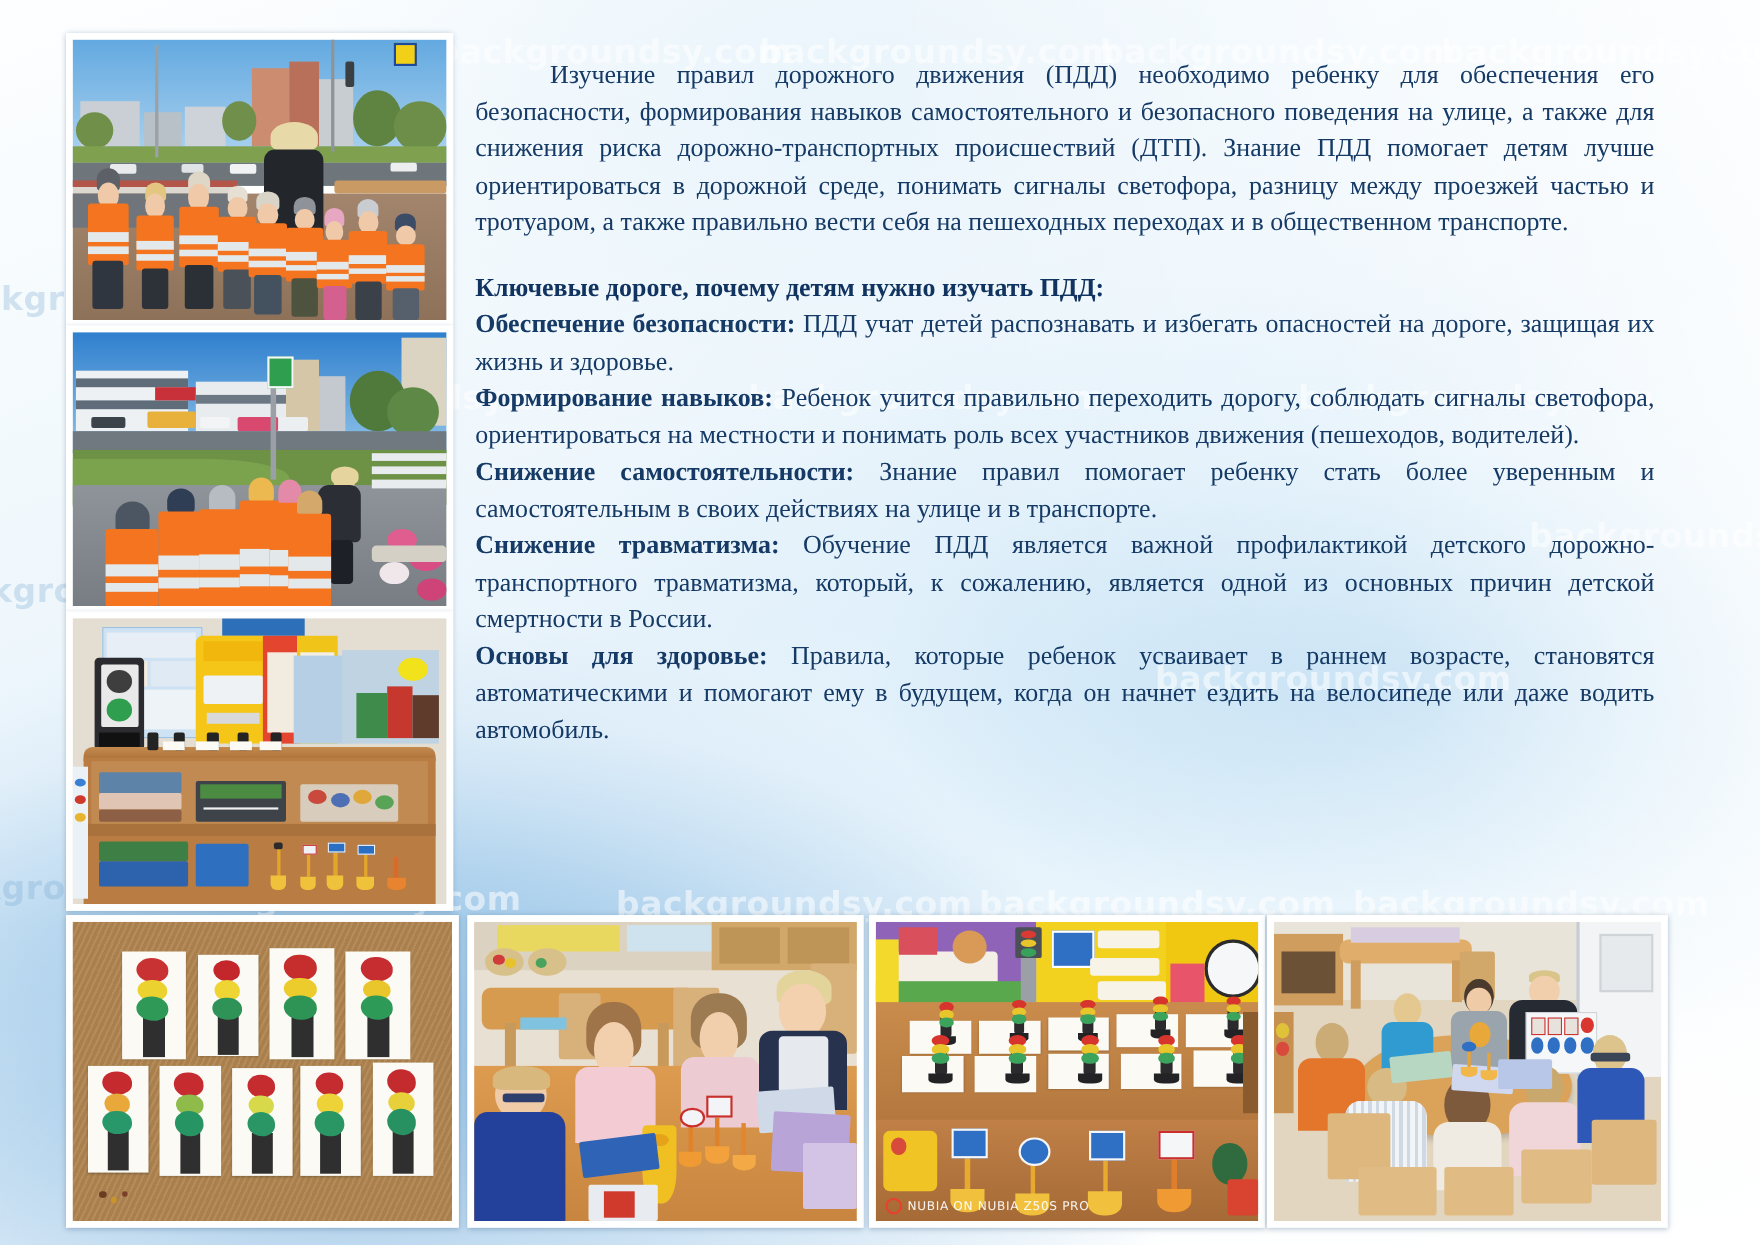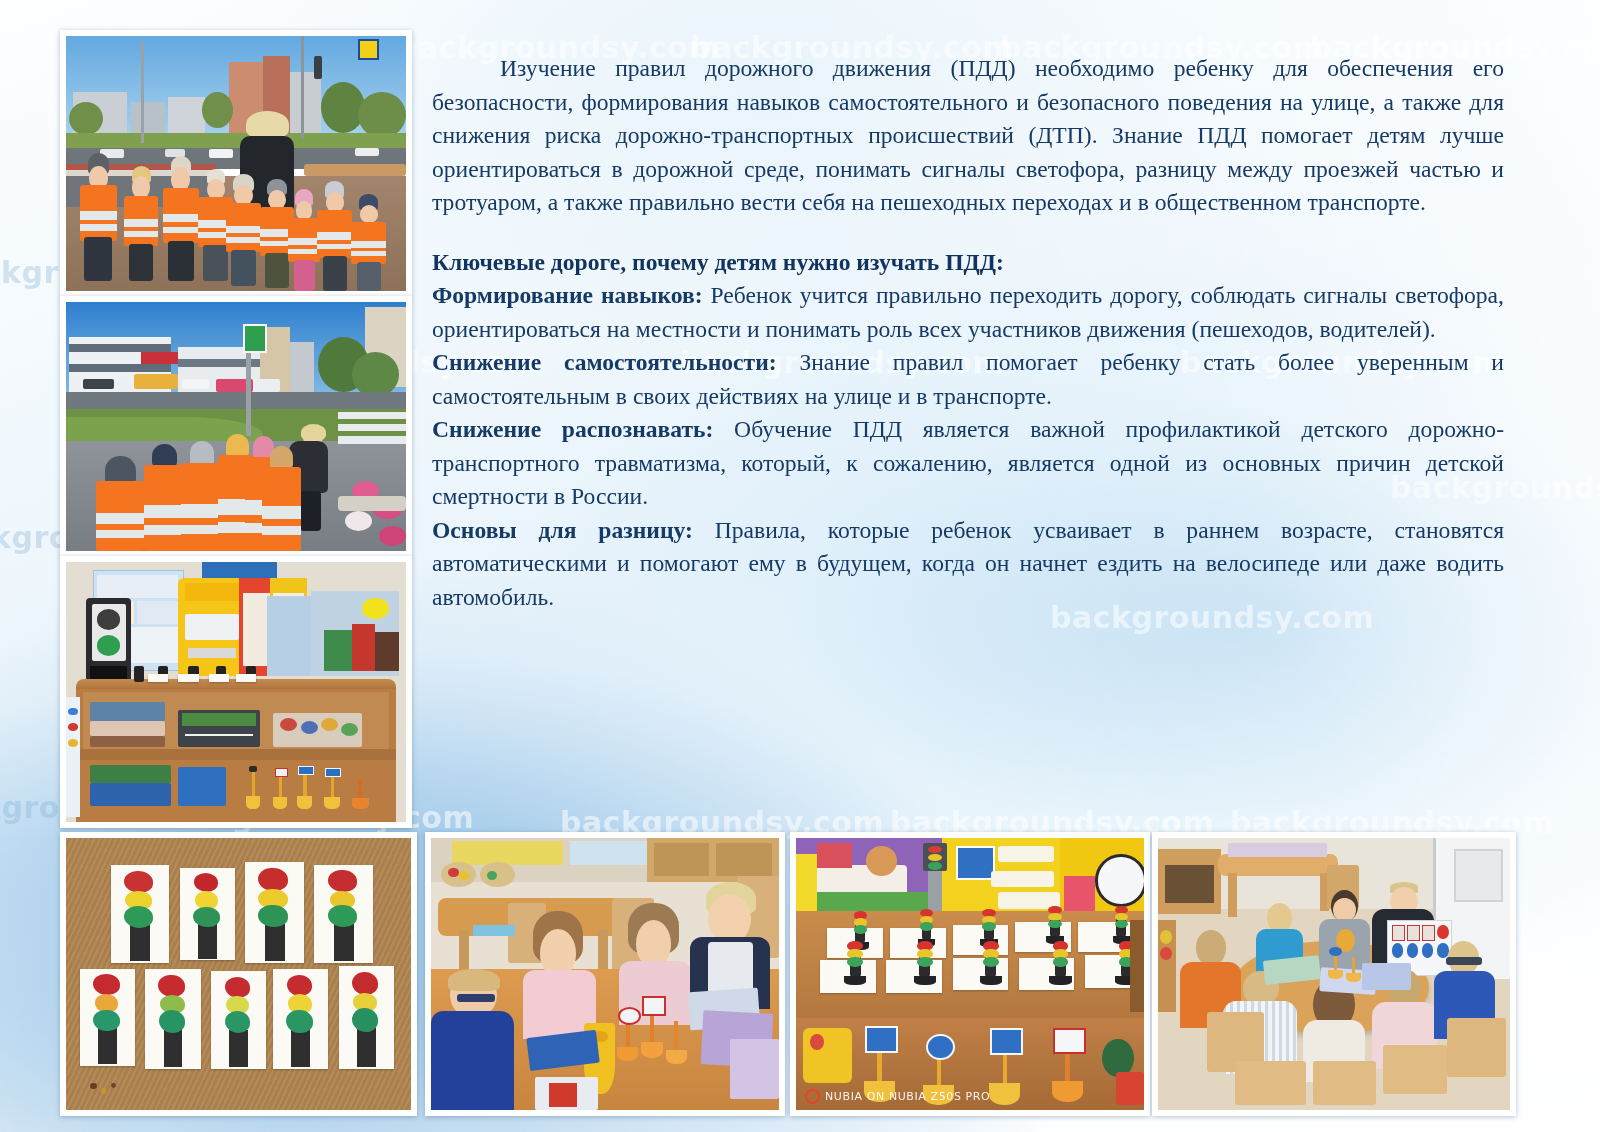--- a/index.html
+++ b/index.html
@@ -107,30 +107,33 @@
 
 <div class="page">
 
   <div class="textcol">
 
     <p class="para intro">Изучение правил дорожного движения (ПДД) необходимо ребенку для обеспечения его безопасности, формирования навыков самостоятельного и безопасного поведения на улице, а также для снижения риска дорожно-транспортных происшествий (ДТП). Знание ПДД помогает детям лучше ориентироваться в дорожной среде, понимать сигналы светофора, разницу между проезжей частью и тротуаром, а также правильно вести себя на пешеходных переходах и в общественном транспорте.</p>
 
     <p class="kicker">Ключевые дороге, почему детям нужно изучать ПДД:</p>
 
     <p class="para item">
+      <span class="lead">Обеспечение безопасности:</span><span> ПДД учат детей распознавать и избегать опасностей на дороге, защищая их жизнь и здоровье.</span>
+    </p>
+    <p class="para item">
       <span class="lead">Формирование навыков:</span><span> Ребенок учится правильно переходить дорогу, соблюдать сигналы светофора, ориентироваться на местности и понимать роль всех участников движения (пешеходов, водителей).</span>
     </p>
     <p class="para item">
       <span class="lead">Снижение самостоятельности:</span><span> Знание правил помогает ребенку стать более уверенным и самостоятельным в своих действиях на улице и в транспорте.</span>
     </p>
     <p class="para item">
-      <span class="lead">Снижение распознавать:</span><span> Обучение ПДД является важной профилактикой детского дорожно-транспортного травматизма, который, к сожалению, является одной из основных причин детской смертности в России.</span>
+      <span class="lead">Снижение травматизма:</span><span> Обучение ПДД является важной профилактикой детского дорожно-транспортного травматизма, который, к сожалению, является одной из основных причин детской смертности в России.</span>
     </p>
     <p class="para item">
-      <span class="lead">Основы для разницу:</span><span> Правила, которые ребенок усваивает в раннем возрасте, становятся автоматическими и помогают ему в будущем, когда он начнет ездить на велосипеде или даже водить автомобиль.</span>
+      <span class="lead">Основы для здоровье:</span><span> Правила, которые ребенок усваивает в раннем возрасте, становятся автоматическими и помогают ему в будущем, когда он начнет ездить на велосипеде или даже водить автомобиль.</span>
     </p>
   </div>
 
   <div class="photo" style="left:60px;top:30px;width:340px;height:255px;">
     <div class="ph-inner">
 
       <div class="sky" style="height:52%;"></div>
 
       <div class="rect" style="left:2%;top:22%;width:16%;height:16%;background:#c9cfd4;"></div>
       <div class="rect" style="left:19%;top:26%;width:10%;height:12%;background:#b9c1c8;"></div>

